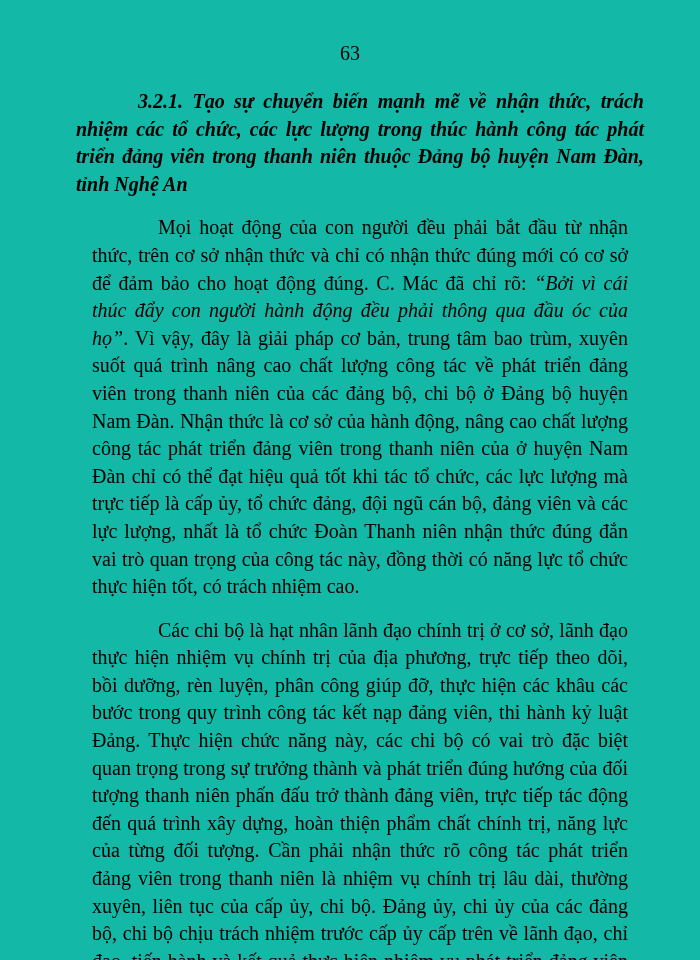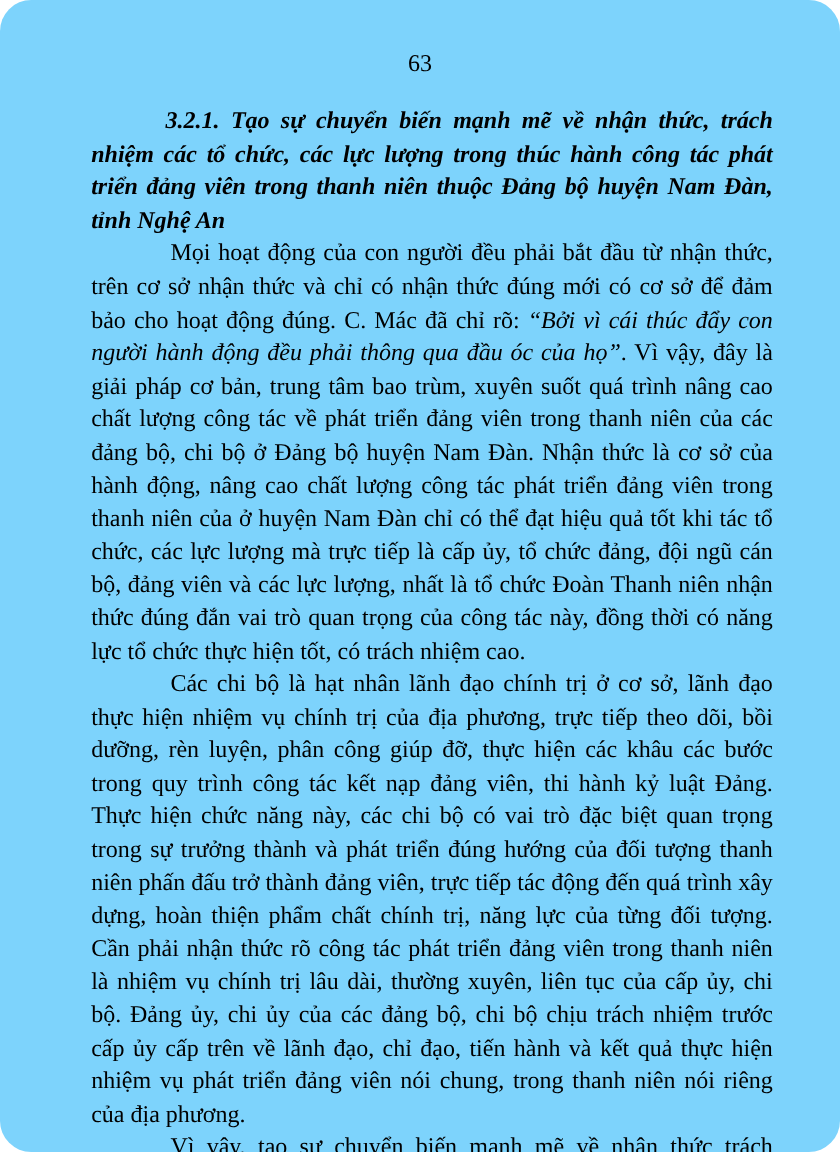--- a/index.html
+++ b/index.html
@@ -11,22 +11,21 @@
     height: 960px;
     background: #ffffff;
     font-family: "Liberation Serif", "DejaVu Serif", serif;
     color: #000000;
     position: relative;
     overflow: hidden;
   }
   .doc-page {
     position: absolute;
     inset: 0;
-    background: #7dd3fc;
-    border-radius: 26px;
+    background: #14b8a6;
   }
   .page-number {
     position: absolute;
     top: 40px;
     left: 0;
     width: 100%;
     text-align: center;
     font-size: 20px;
     line-height: 26px;
   }
@@ -41,21 +40,21 @@
   }
   .section-heading {
     margin: 0;
     font-size: 20px;
     font-weight: bold;
     font-style: italic;
     text-indent: 62px;
     text-align: justify;
   }
   .para {
-    margin: 0;
+    margin: 16px;
     text-indent: 66px;
     text-align: justify;
   }
   .inline-quote {
     font-style: italic;
   }
 </style>
 </head>
 <body>
 

